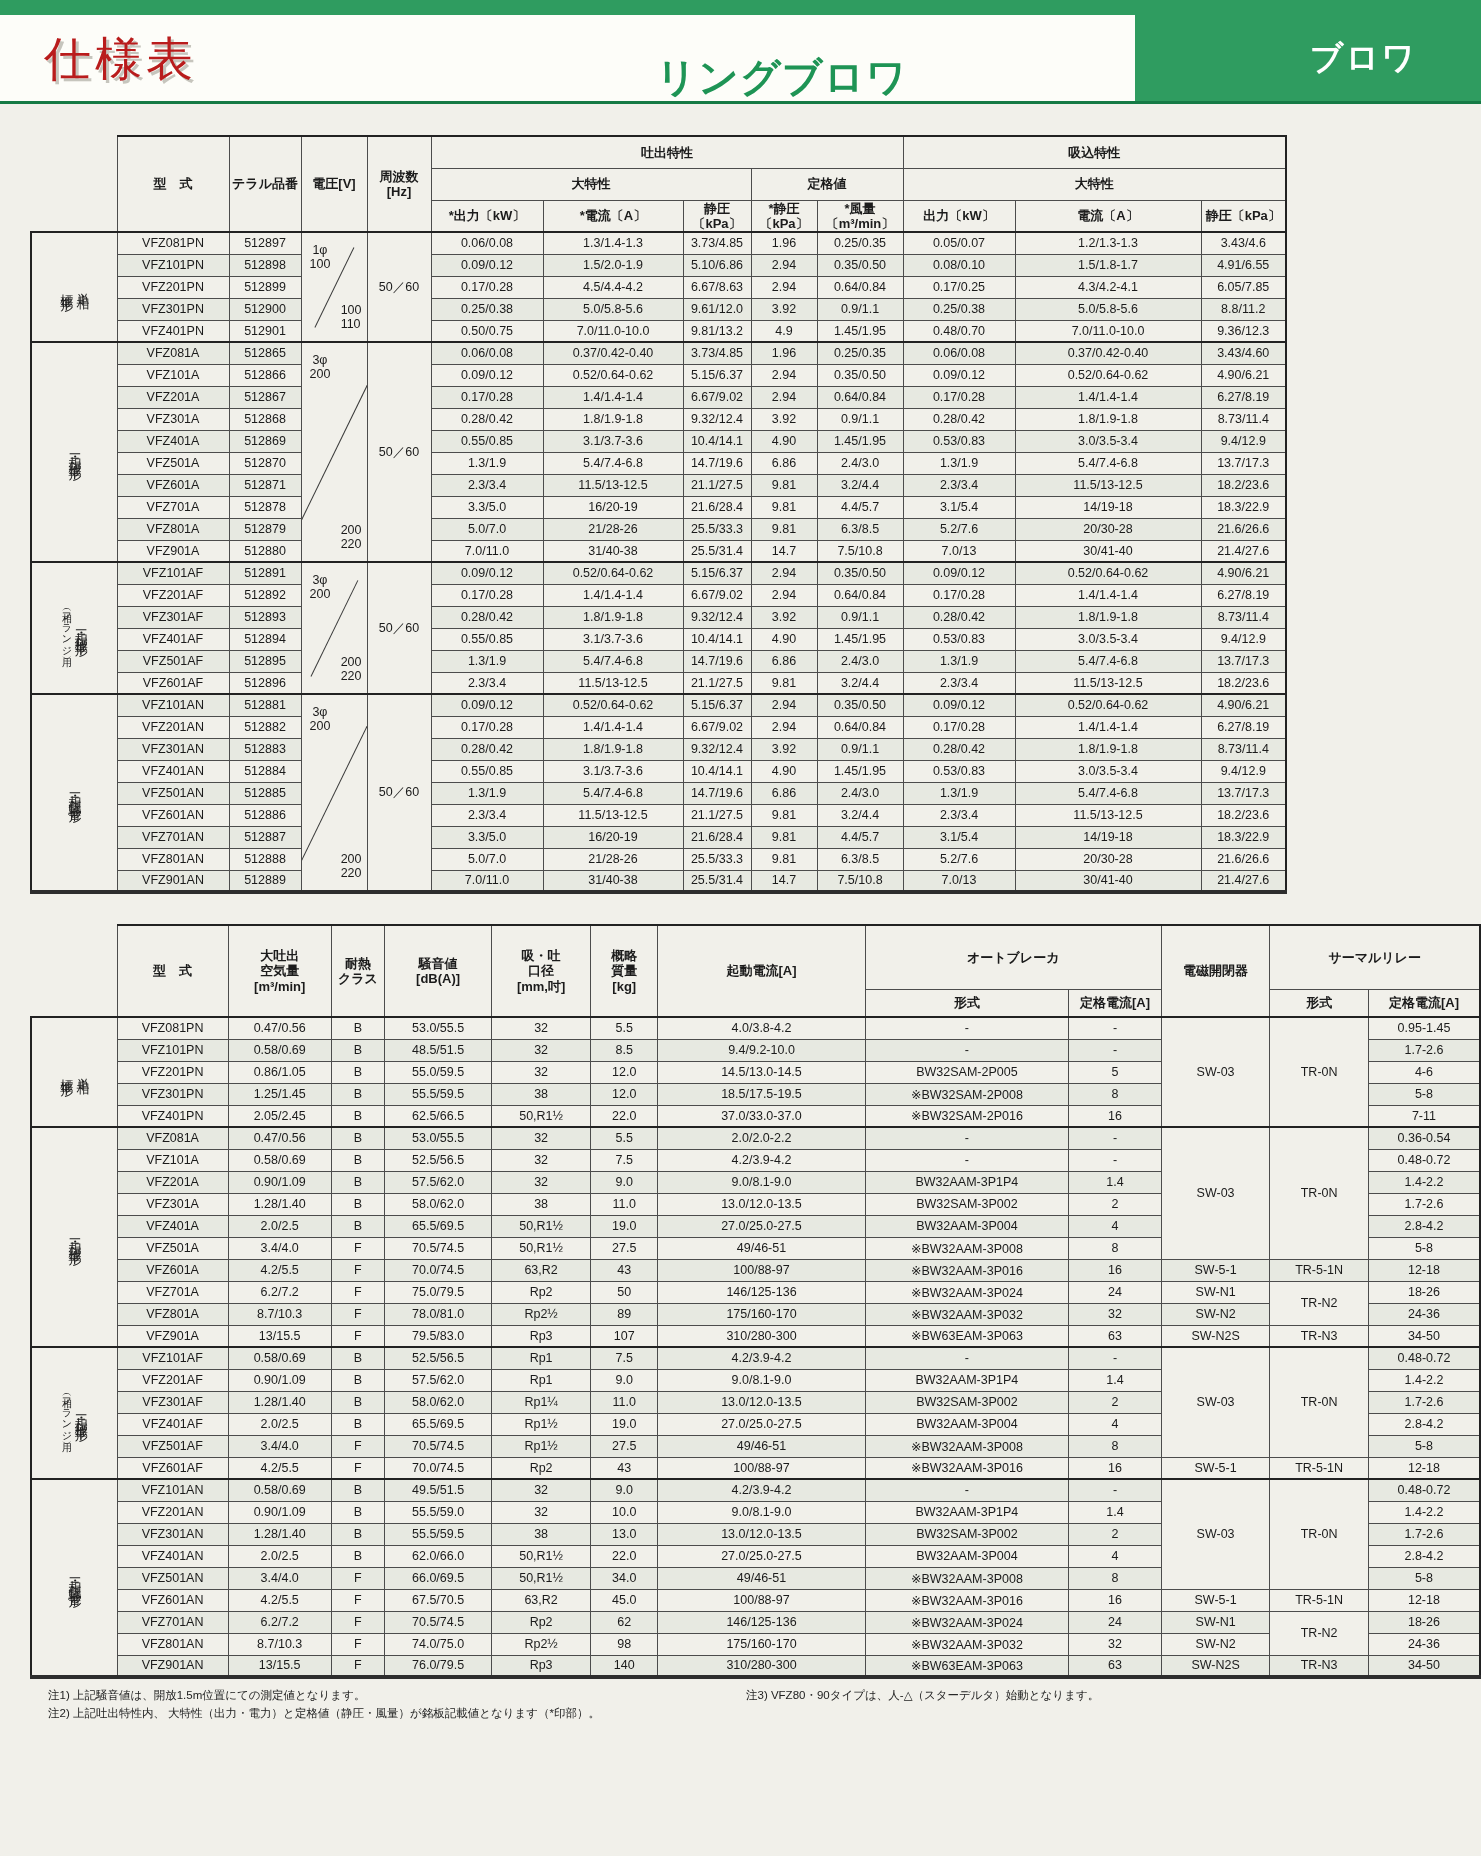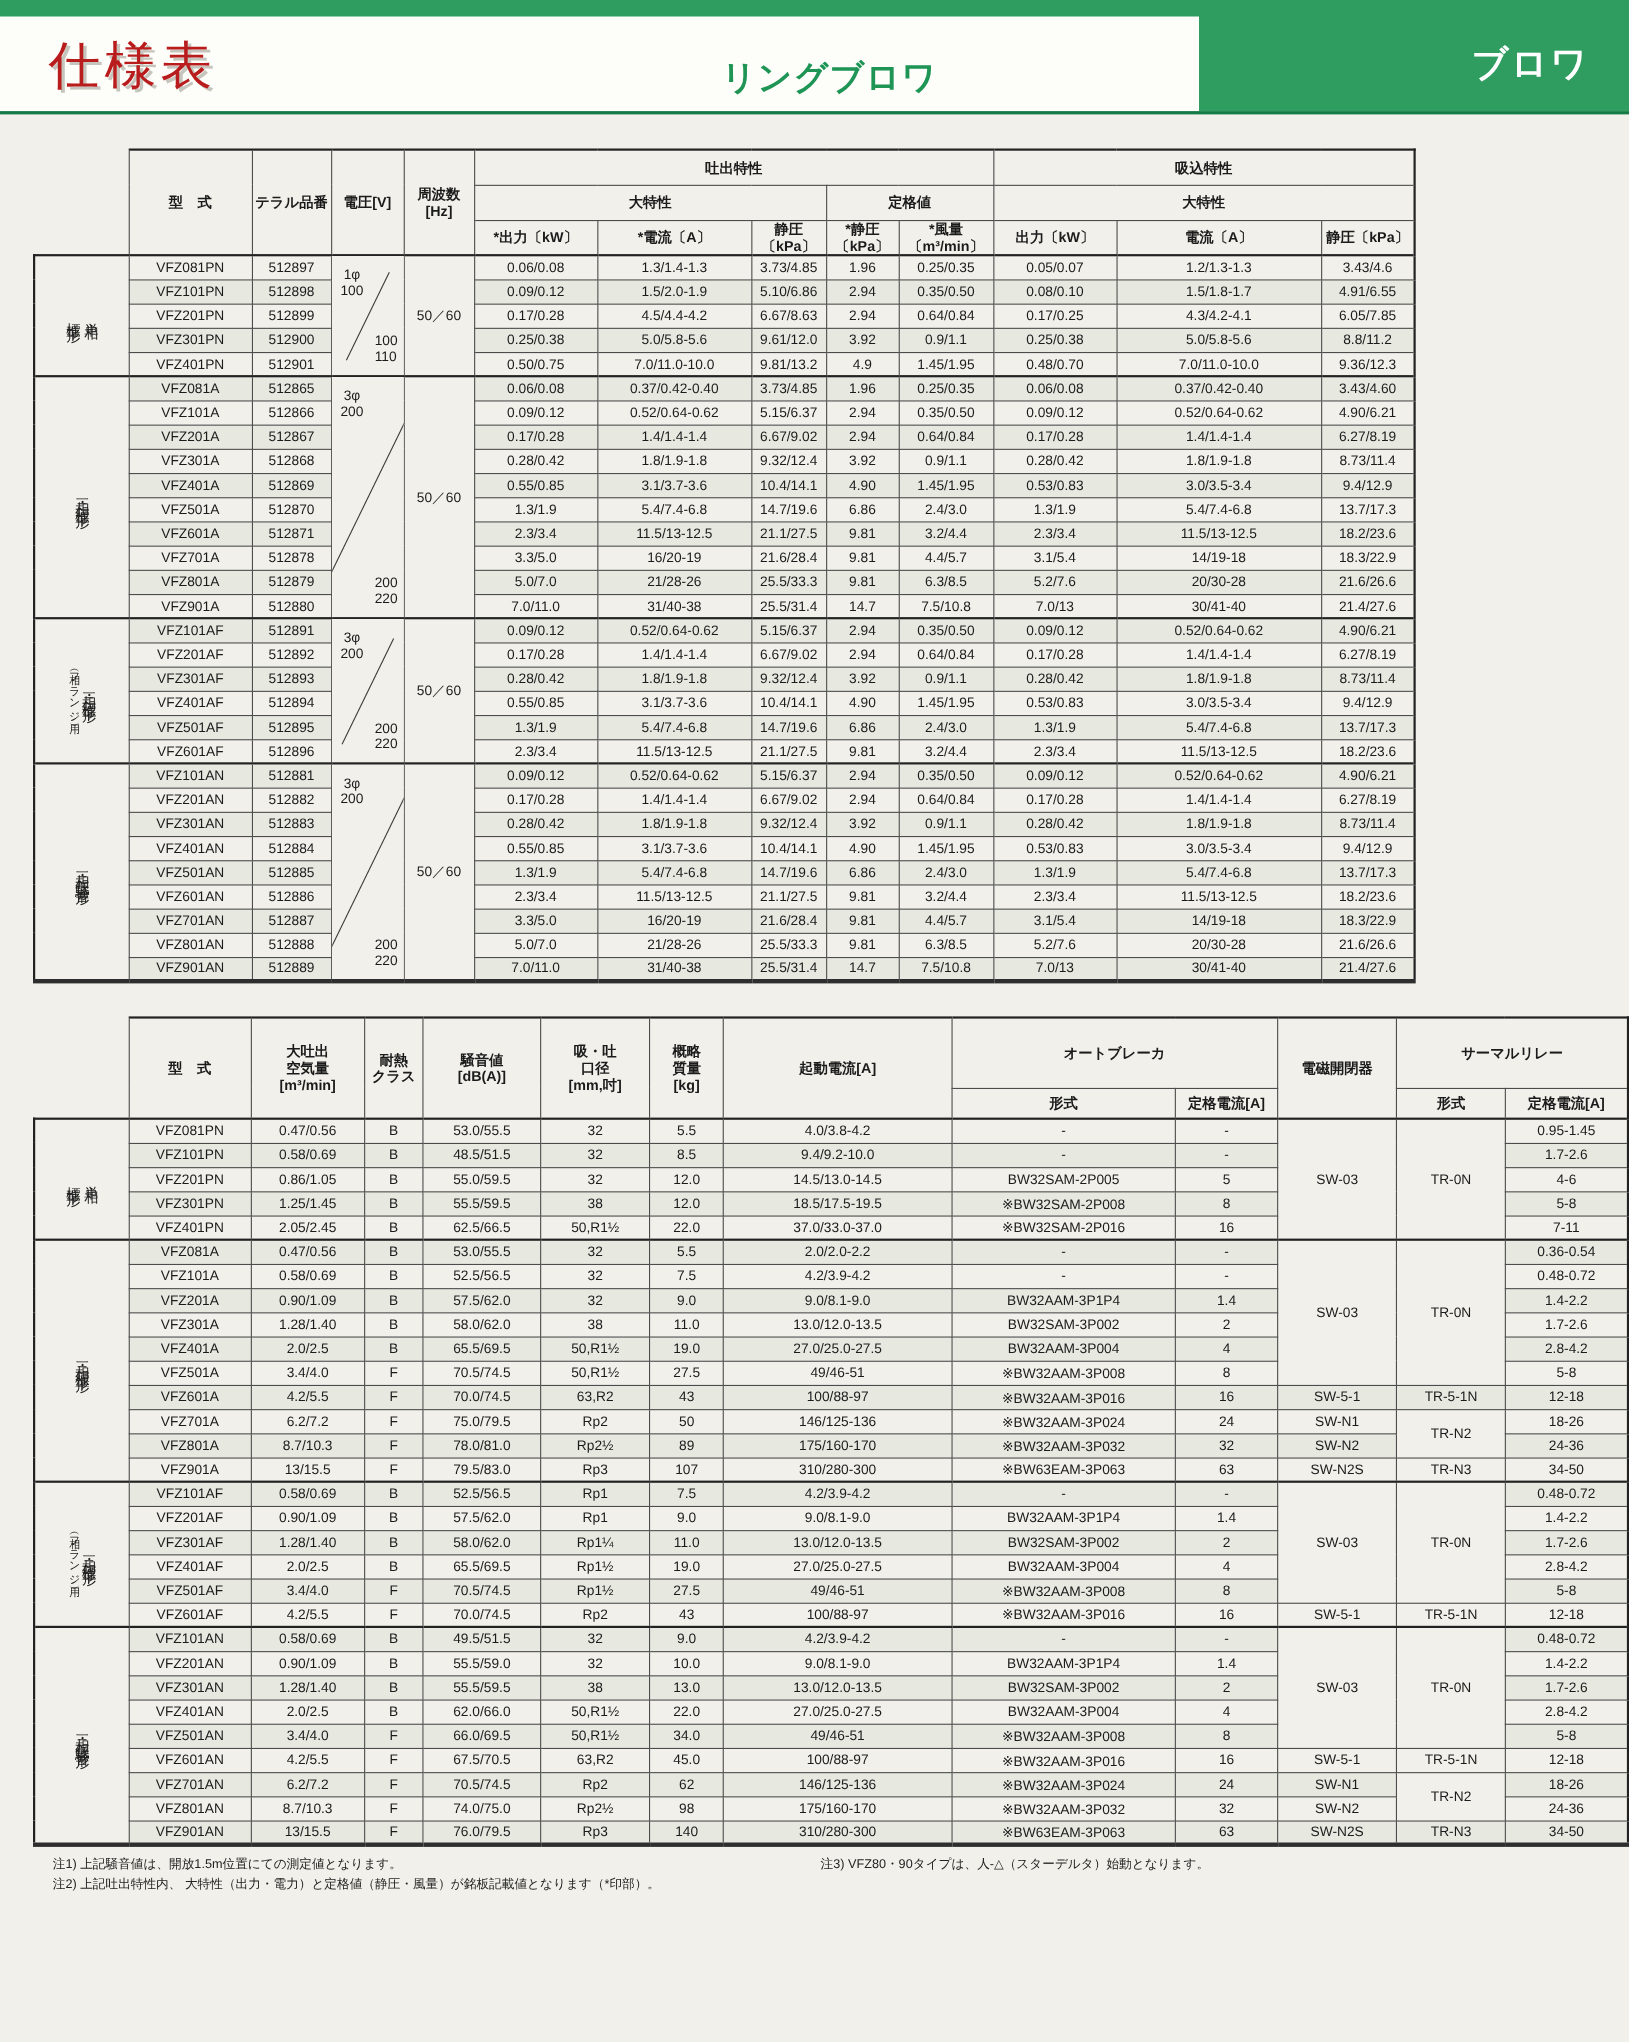--- a/index.html
+++ b/index.html
@@ -2,24 +2,24 @@
 <html><head>
 <meta charset="utf-8">
 <style>
 *{margin:0;padding:0;box-sizing:border-box}
 html,body{width:1481px}
 body{height:1856px;background:#f1f0ea;font-family:"Liberation Sans","DejaVu Sans",sans-serif;color:#1b1b1b;position:relative;overflow:hidden}
 
 
 .header{position:relative;height:104px;background:#fdfdf9}
 .topstrip{position:absolute;top:0;left:0;width:100%;height:15px;background:#2f9c60}
-.greenblock{position:absolute;top:0;right:0;width:391px;height:101px;background:#2f9c60;display:flex;align-items:center;justify-content:flex-end;padding-right:36px}
+.greenblock{position:absolute;top:0;right:0;width:346px;height:101px;background:#2f9c60;display:flex;align-items:center;justify-content:flex-end;padding-right:64px}
 .blocklabel{color:#ffffff;font-size:33px;font-weight:bold;letter-spacing:2px;margin-top:16px}
 .pagetitle{position:absolute;left:44px;top:28px;font-size:47px;font-weight:normal;color:#b91c1c;letter-spacing:4px;text-shadow:3px 3px 0 #c6c5bd}
-.subtitle{position:absolute;left:656px;top:50px;font-size:31px;font-weight:bold;color:#1e9455;letter-spacing:1px}
+.subtitle{position:absolute;left:656px;top:50px;font-size:40px;font-weight:bold;color:#1e9455;letter-spacing:1px}
 .rule{position:absolute;bottom:0;left:0;width:100%;height:3px;background:#157a45}
 
 
 table.spec{border-collapse:collapse;table-layout:fixed;margin-left:30px;font-size:12.5px;background:transparent}
 .t1{margin-top:31px}
 .t2{margin-top:30px}
 .spec th,.spec td{border:1px solid #4c4c4c;text-align:center;vertical-align:middle;padding:0 2px;overflow:hidden}
 .spec th{font-weight:bold;font-size:13px;line-height:1.18;background:transparent}
 .spec .phantom,.spec .phantom{border:none !important;background:transparent}
 .spec thead tr:first-child th{border-top:2px solid #222}

